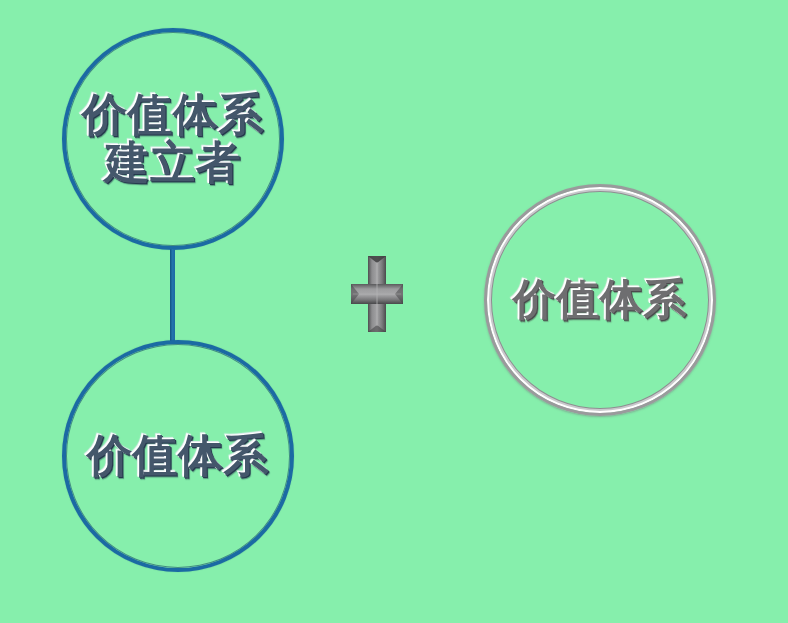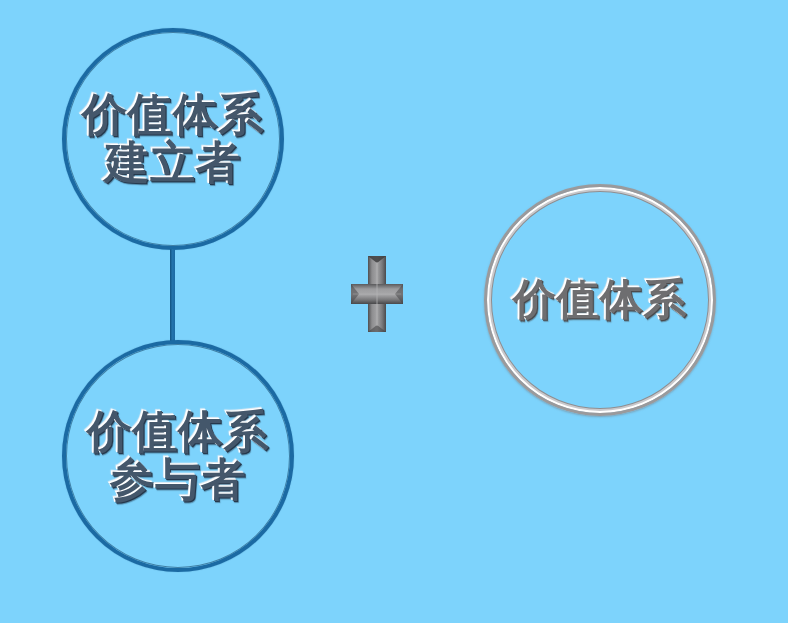--- a/index.html
+++ b/index.html
@@ -12,21 +12,21 @@
     width: 788px;
     height: 623px;
     overflow: hidden;
     font-family: "DejaVu Sans", "Liberation Sans", sans-serif;
   }
 
   #diagram-canvas {
     position: relative;
     width: 788px;
     height: 623px;
-    background: #7dd3fc;
+    background: #86efac;
   }
 
   
   .node {
     position: absolute;
     box-sizing: border-box;
     border-radius: 50%;
     display: flex;
     flex-direction: column;
     align-items: center;
@@ -108,21 +108,20 @@
       <span class="line">价值体系</span>
       <span class="line">建立者</span>
     </div>
   </div>
 
   <div id="connector-line" style="left:170px; top:249px; width:5px; height:94px;"></div>
 
   <div class="node node-blue" id="node-participant" style="left:62px; top:340px; width:232px; height:232px;">
     <div class="node-label label-blue">
       <span class="line">价值体系</span>
-      <span class="line">参与者</span>
     </div>
   </div>
 
   <div id="plus-operator" style="left:351px; top:256px; width:52px; height:76px;">
     <svg width="52" height="76" viewBox="0 0 52 76" xmlns="http://www.w3.org/2000/svg">
       <defs>
         <linearGradient id="plusVert" x1="0" y1="0" x2="1" y2="0">
           <stop offset="0%" stop-color="#4e4e50"></stop>
           <stop offset="22%" stop-color="#8e8e90"></stop>
           <stop offset="50%" stop-color="#a3a3a5"></stop>

